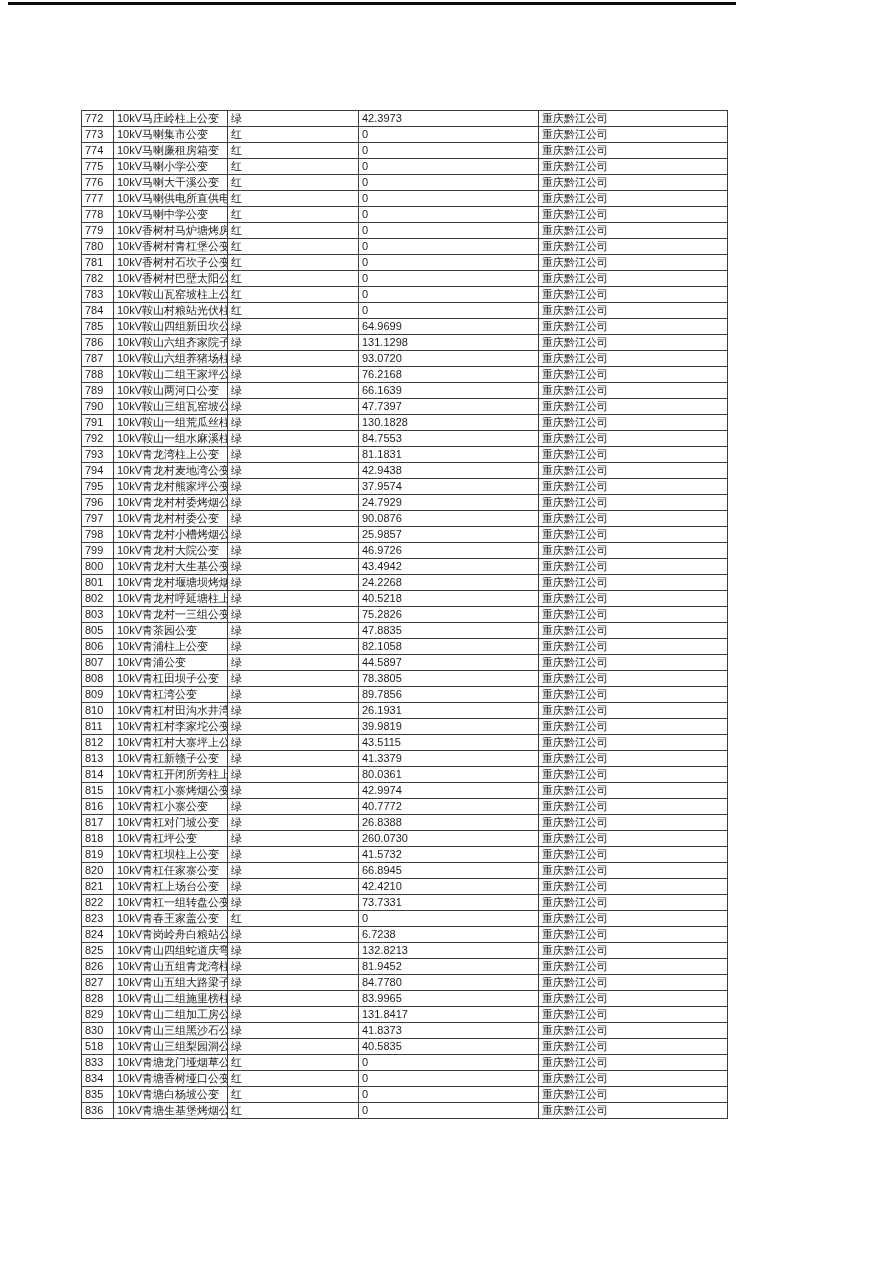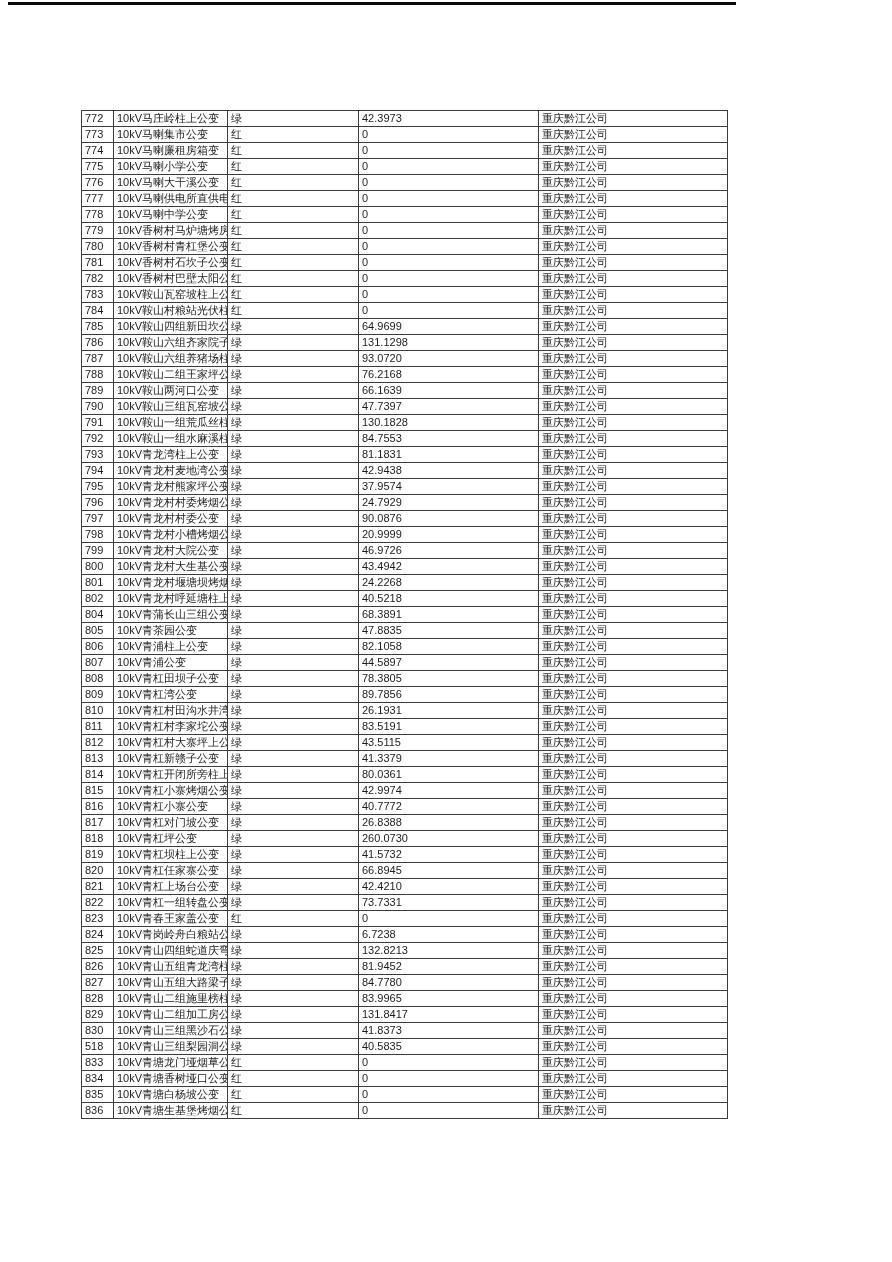--- a/index.html
+++ b/index.html
@@ -228,21 +228,21 @@
     <td class="c-num">797</td>
     <td class="c-name">10kV青龙村村委公变</td>
     <td class="c-status">绿</td>
     <td class="c-value">90.0876</td>
     <td class="c-company">重庆黔江公司</td>
   </tr>
         <tr>
     <td class="c-num">798</td>
     <td class="c-name">10kV青龙村小槽烤烟公变</td>
     <td class="c-status">绿</td>
-    <td class="c-value">20.9999</td>
+    <td class="c-value">25.9857</td>
     <td class="c-company">重庆黔江公司</td>
   </tr>
         <tr>
     <td class="c-num">799</td>
     <td class="c-name">10kV青龙村大院公变</td>
     <td class="c-status">绿</td>
     <td class="c-value">46.9726</td>
     <td class="c-company">重庆黔江公司</td>
   </tr>
         <tr>
@@ -260,24 +260,24 @@
     <td class="c-company">重庆黔江公司</td>
   </tr>
         <tr>
     <td class="c-num">802</td>
     <td class="c-name">10kV青龙村呼延塘柱上公</td>
     <td class="c-status">绿</td>
     <td class="c-value">40.5218</td>
     <td class="c-company">重庆黔江公司</td>
   </tr>
         <tr>
-    <td class="c-num">804</td>
-    <td class="c-name">10kV青蒲长山三组公变</td>
-    <td class="c-status">绿</td>
-    <td class="c-value">68.3891</td>
+    <td class="c-num">803</td>
+    <td class="c-name">10kV青龙村一三组公变</td>
+    <td class="c-status">绿</td>
+    <td class="c-value">75.2826</td>
     <td class="c-company">重庆黔江公司</td>
   </tr>
         <tr>
     <td class="c-num">805</td>
     <td class="c-name">10kV青茶园公变</td>
     <td class="c-status">绿</td>
     <td class="c-value">47.8835</td>
     <td class="c-company">重庆黔江公司</td>
   </tr>
         <tr>
@@ -312,21 +312,21 @@
     <td class="c-num">810</td>
     <td class="c-name">10kV青杠村田沟水井湾公</td>
     <td class="c-status">绿</td>
     <td class="c-value">26.1931</td>
     <td class="c-company">重庆黔江公司</td>
   </tr>
         <tr>
     <td class="c-num">811</td>
     <td class="c-name">10kV青杠村李家坨公变</td>
     <td class="c-status">绿</td>
-    <td class="c-value">83.5191</td>
+    <td class="c-value">39.9819</td>
     <td class="c-company">重庆黔江公司</td>
   </tr>
         <tr>
     <td class="c-num">812</td>
     <td class="c-name">10kV青杠村大寨坪上公变</td>
     <td class="c-status">绿</td>
     <td class="c-value">43.5115</td>
     <td class="c-company">重庆黔江公司</td>
   </tr>
         <tr>

